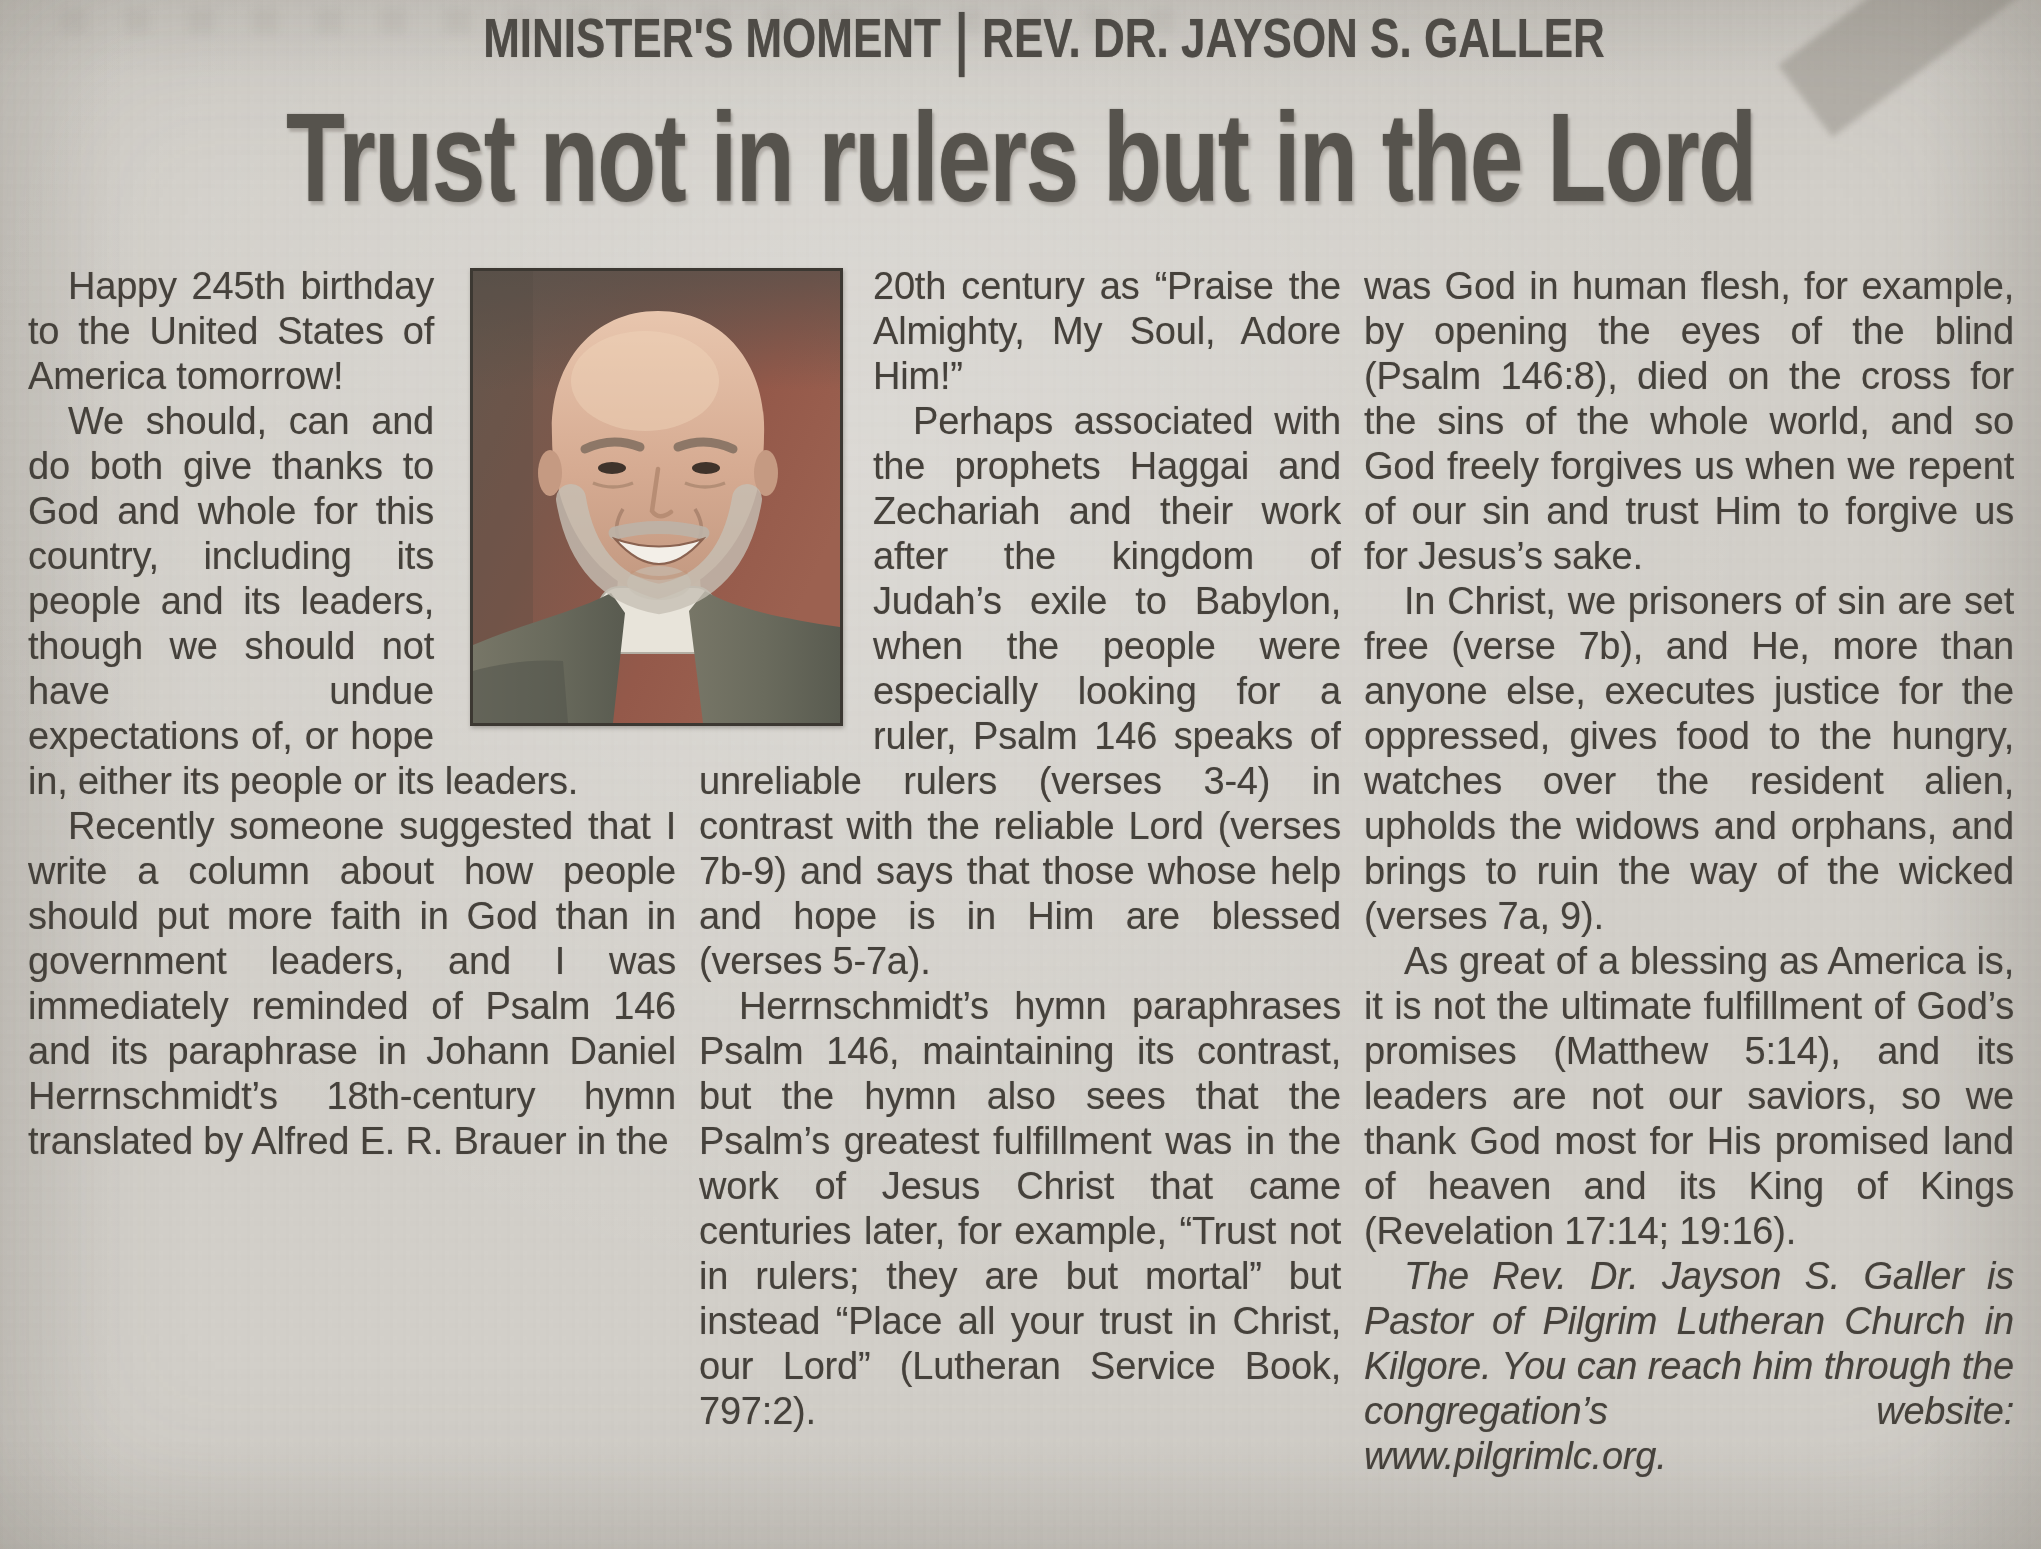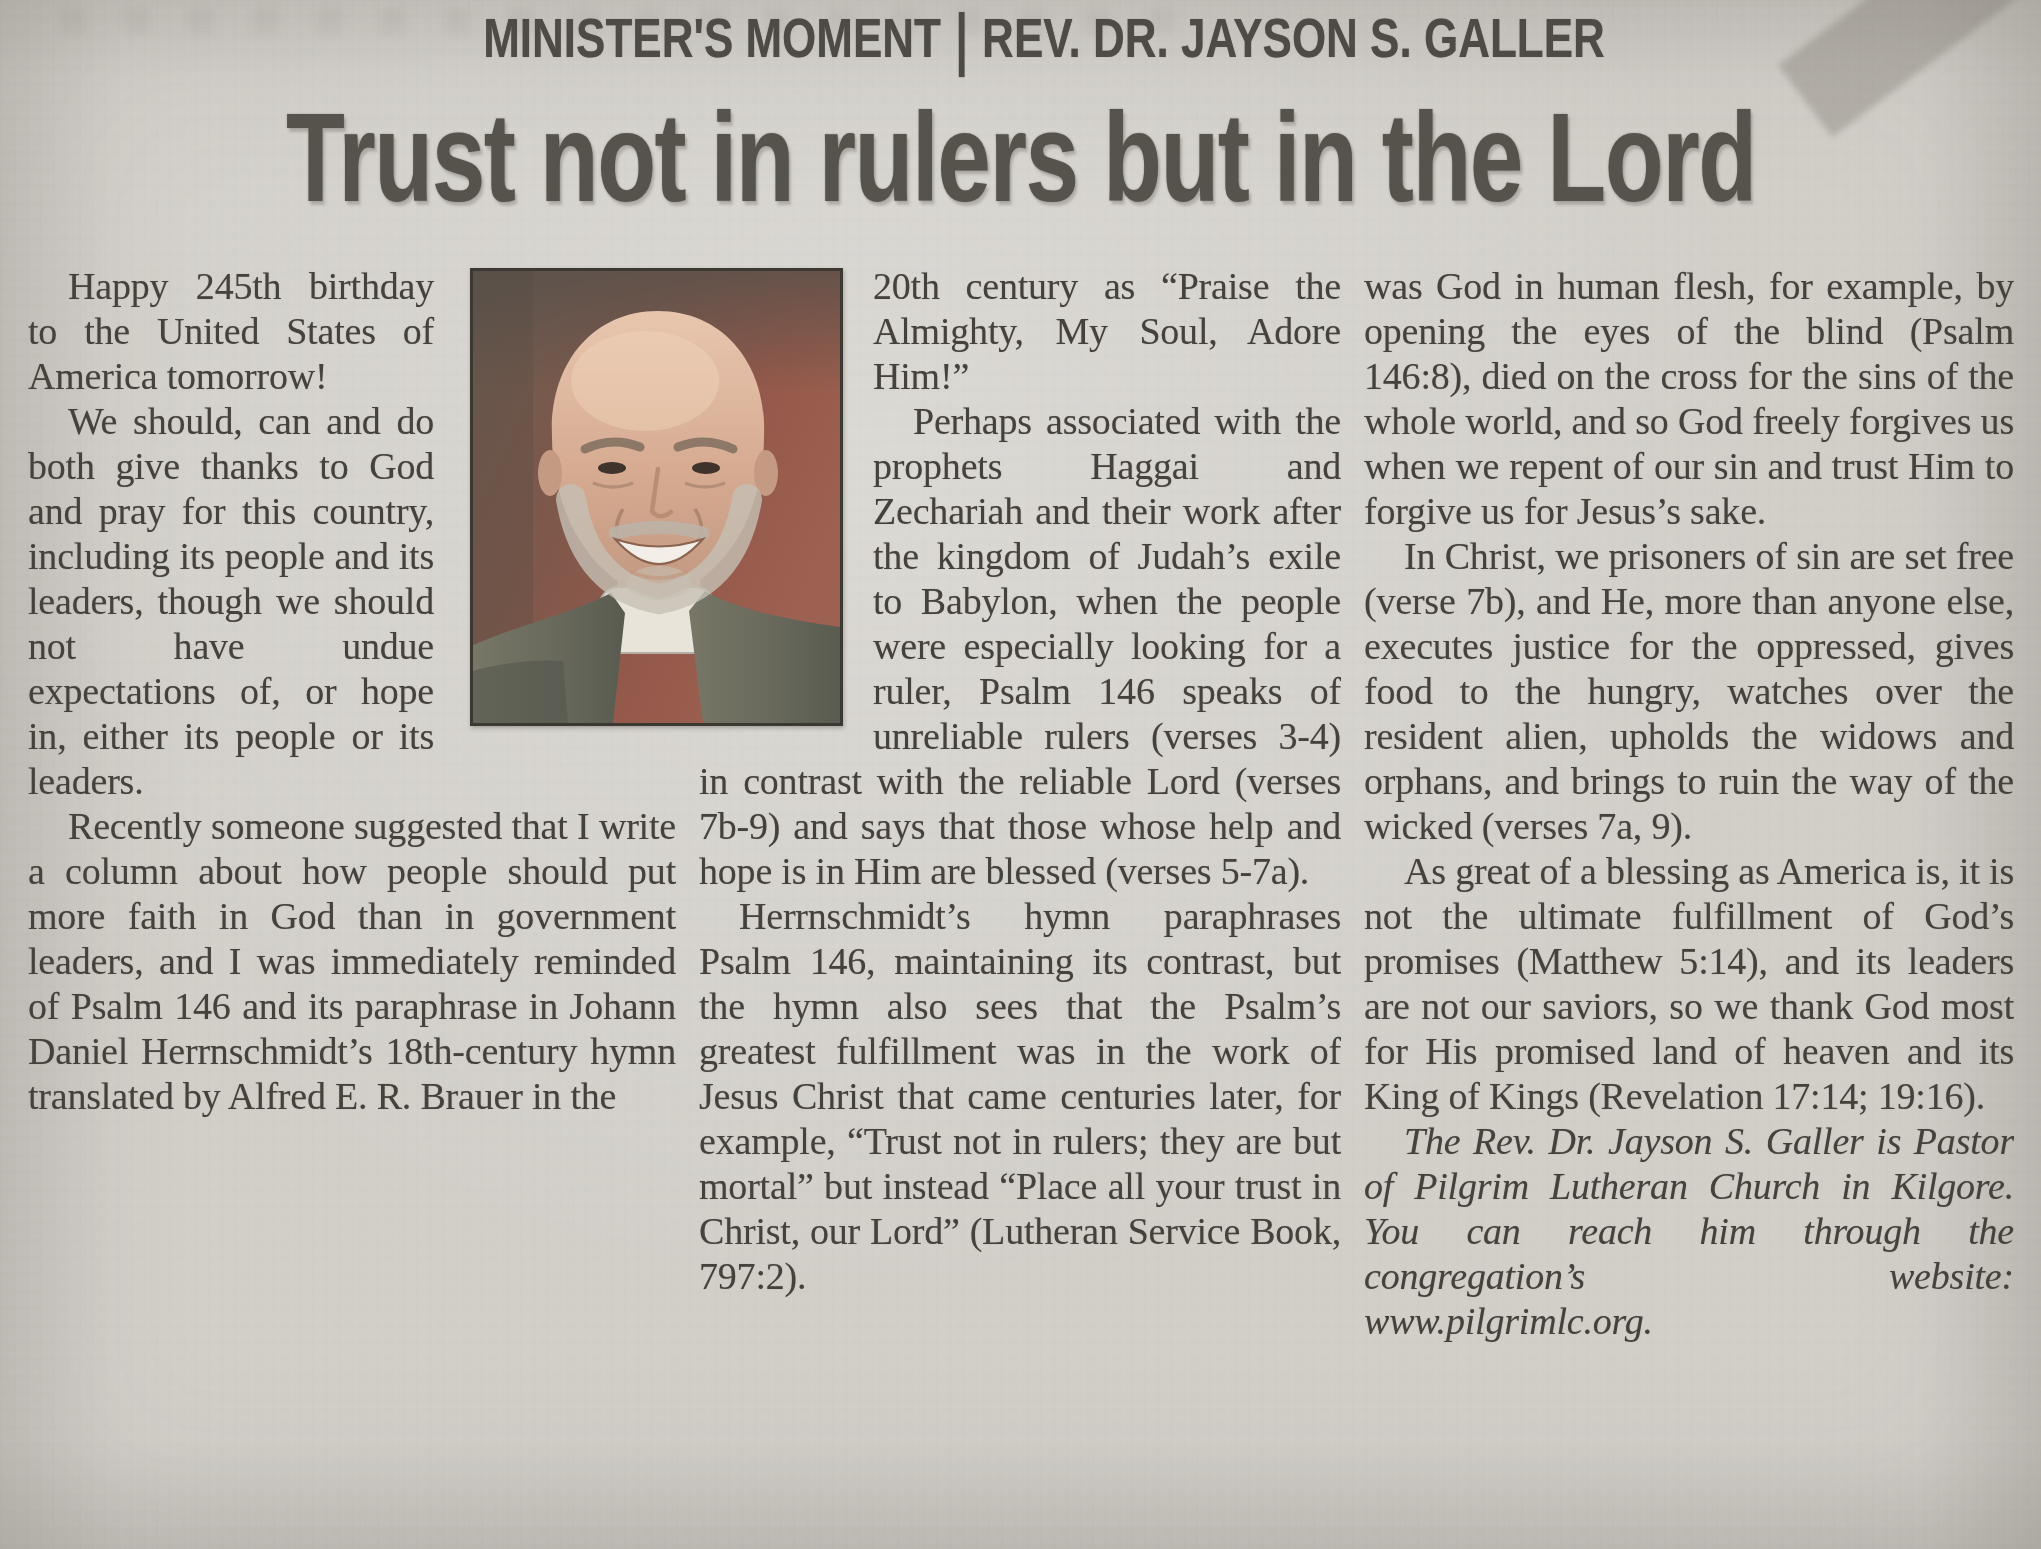--- a/index.html
+++ b/index.html
@@ -61,21 +61,21 @@
   .headline-inner{
     display:inline-block;transform:scaleX(.76);transform-origin:center;
     font-family:"Liberation Sans",sans-serif;font-weight:700;
     font-size:127px;letter-spacing:-2px;line-height:150px;
     text-shadow:3px 4px 3px rgba(85,80,72,.28), 0 0 2px rgba(85,80,72,.5);
   }
 
   
   .col{
     position:absolute;top:264px;height:1280px;overflow:hidden;
-    font-family:Liberation Serif, serif;
+    font-family:Liberation Sans, sans-serif;
     font-size:38px;line-height:45px;color:var(--ink);
     text-align:justify;letter-spacing:-.2px;
     text-shadow:0 0 1px rgba(70,64,56,.35);
   }
   .col-1{left:28px;width:648px;}
   .col-2{left:699px;width:642px;}
   .col-3{left:1364px;width:650px;}
   .para{margin:0;text-indent:40px;}
   .para.noindent{text-indent:0;}
   .para.bio{font-style:italic;}
@@ -167,21 +167,21 @@
       <path d="M142,262 Q186,251 230,262" stroke="#bcb3a7" stroke-width="13" fill="none" stroke-linecap="round" opacity="0.9"></path>
 
       <path d="M142,268 Q186,283 230,268 Q186,318 142,268 Z" fill="#f3efe8" stroke="#8a6351" stroke-width="2"></path>
       <path d="M158,301 Q186,313 214,301" stroke="#c09479" stroke-width="4" fill="none" opacity="0.6"></path>
     </svg>
   </div>
 
   <div class="col col-1">
     <div class="photo-spacer-right"></div>
   <p class="para">Happy 245th birthday to the United States of America tomorrow!</p>
-      <p class="para">We should, can and do both give thanks to God and pray for this country, including its people and its leaders, though we should not have undue expectations of, or hope in, either its people or its leaders.</p>
+      <p class="para">We should, can and do both give thanks to God and whole for this country, including its people and its leaders, though we should not have undue expectations of, or hope in, either its people or its leaders.</p>
       <p class="para">Recently someone suggested that I write a column about how people should put more faith in God than in government leaders, and I was immediately reminded of Psalm 146 and its paraphrase in Johann Daniel Herrnschmidt’s 18th-century hymn translated by Alfred E. R. Brauer in the</p>
     </div>
   <div class="col col-2">
     <div class="photo-spacer-left"></div>
   <p class="para noindent">20th century as “Praise the Almighty, My Soul, Adore Him!”</p>
       <p class="para">Perhaps associated with the prophets Haggai and Zechariah and their work after the kingdom of Judah’s exile to Babylon, when the people were especially looking for a ruler, Psalm 146 speaks of unreliable rulers (verses 3-4) in contrast with the reliable Lord (verses 7b-9) and says that those whose help and hope is in Him are blessed (verses 5-7a).</p>
       <p class="para">Herrnschmidt’s hymn paraphrases Psalm 146, maintaining its contrast, but the hymn also sees that the Psalm’s greatest fulfillment was in the work of Jesus Christ that came centuries later, for example, “Trust not in rulers; they are but mortal” but instead “Place all your trust in Christ, our Lord” (Lutheran Service Book, 797:2).</p>
     </div>
   <div class="col col-3">
       <p class="para noindent">was God in human flesh, for example, by opening the eyes of the blind (Psalm 146:8), died on the cross for the sins of the whole world, and so God freely forgives us when we repent of our sin and trust Him to forgive us for Jesus’s sake.</p>

